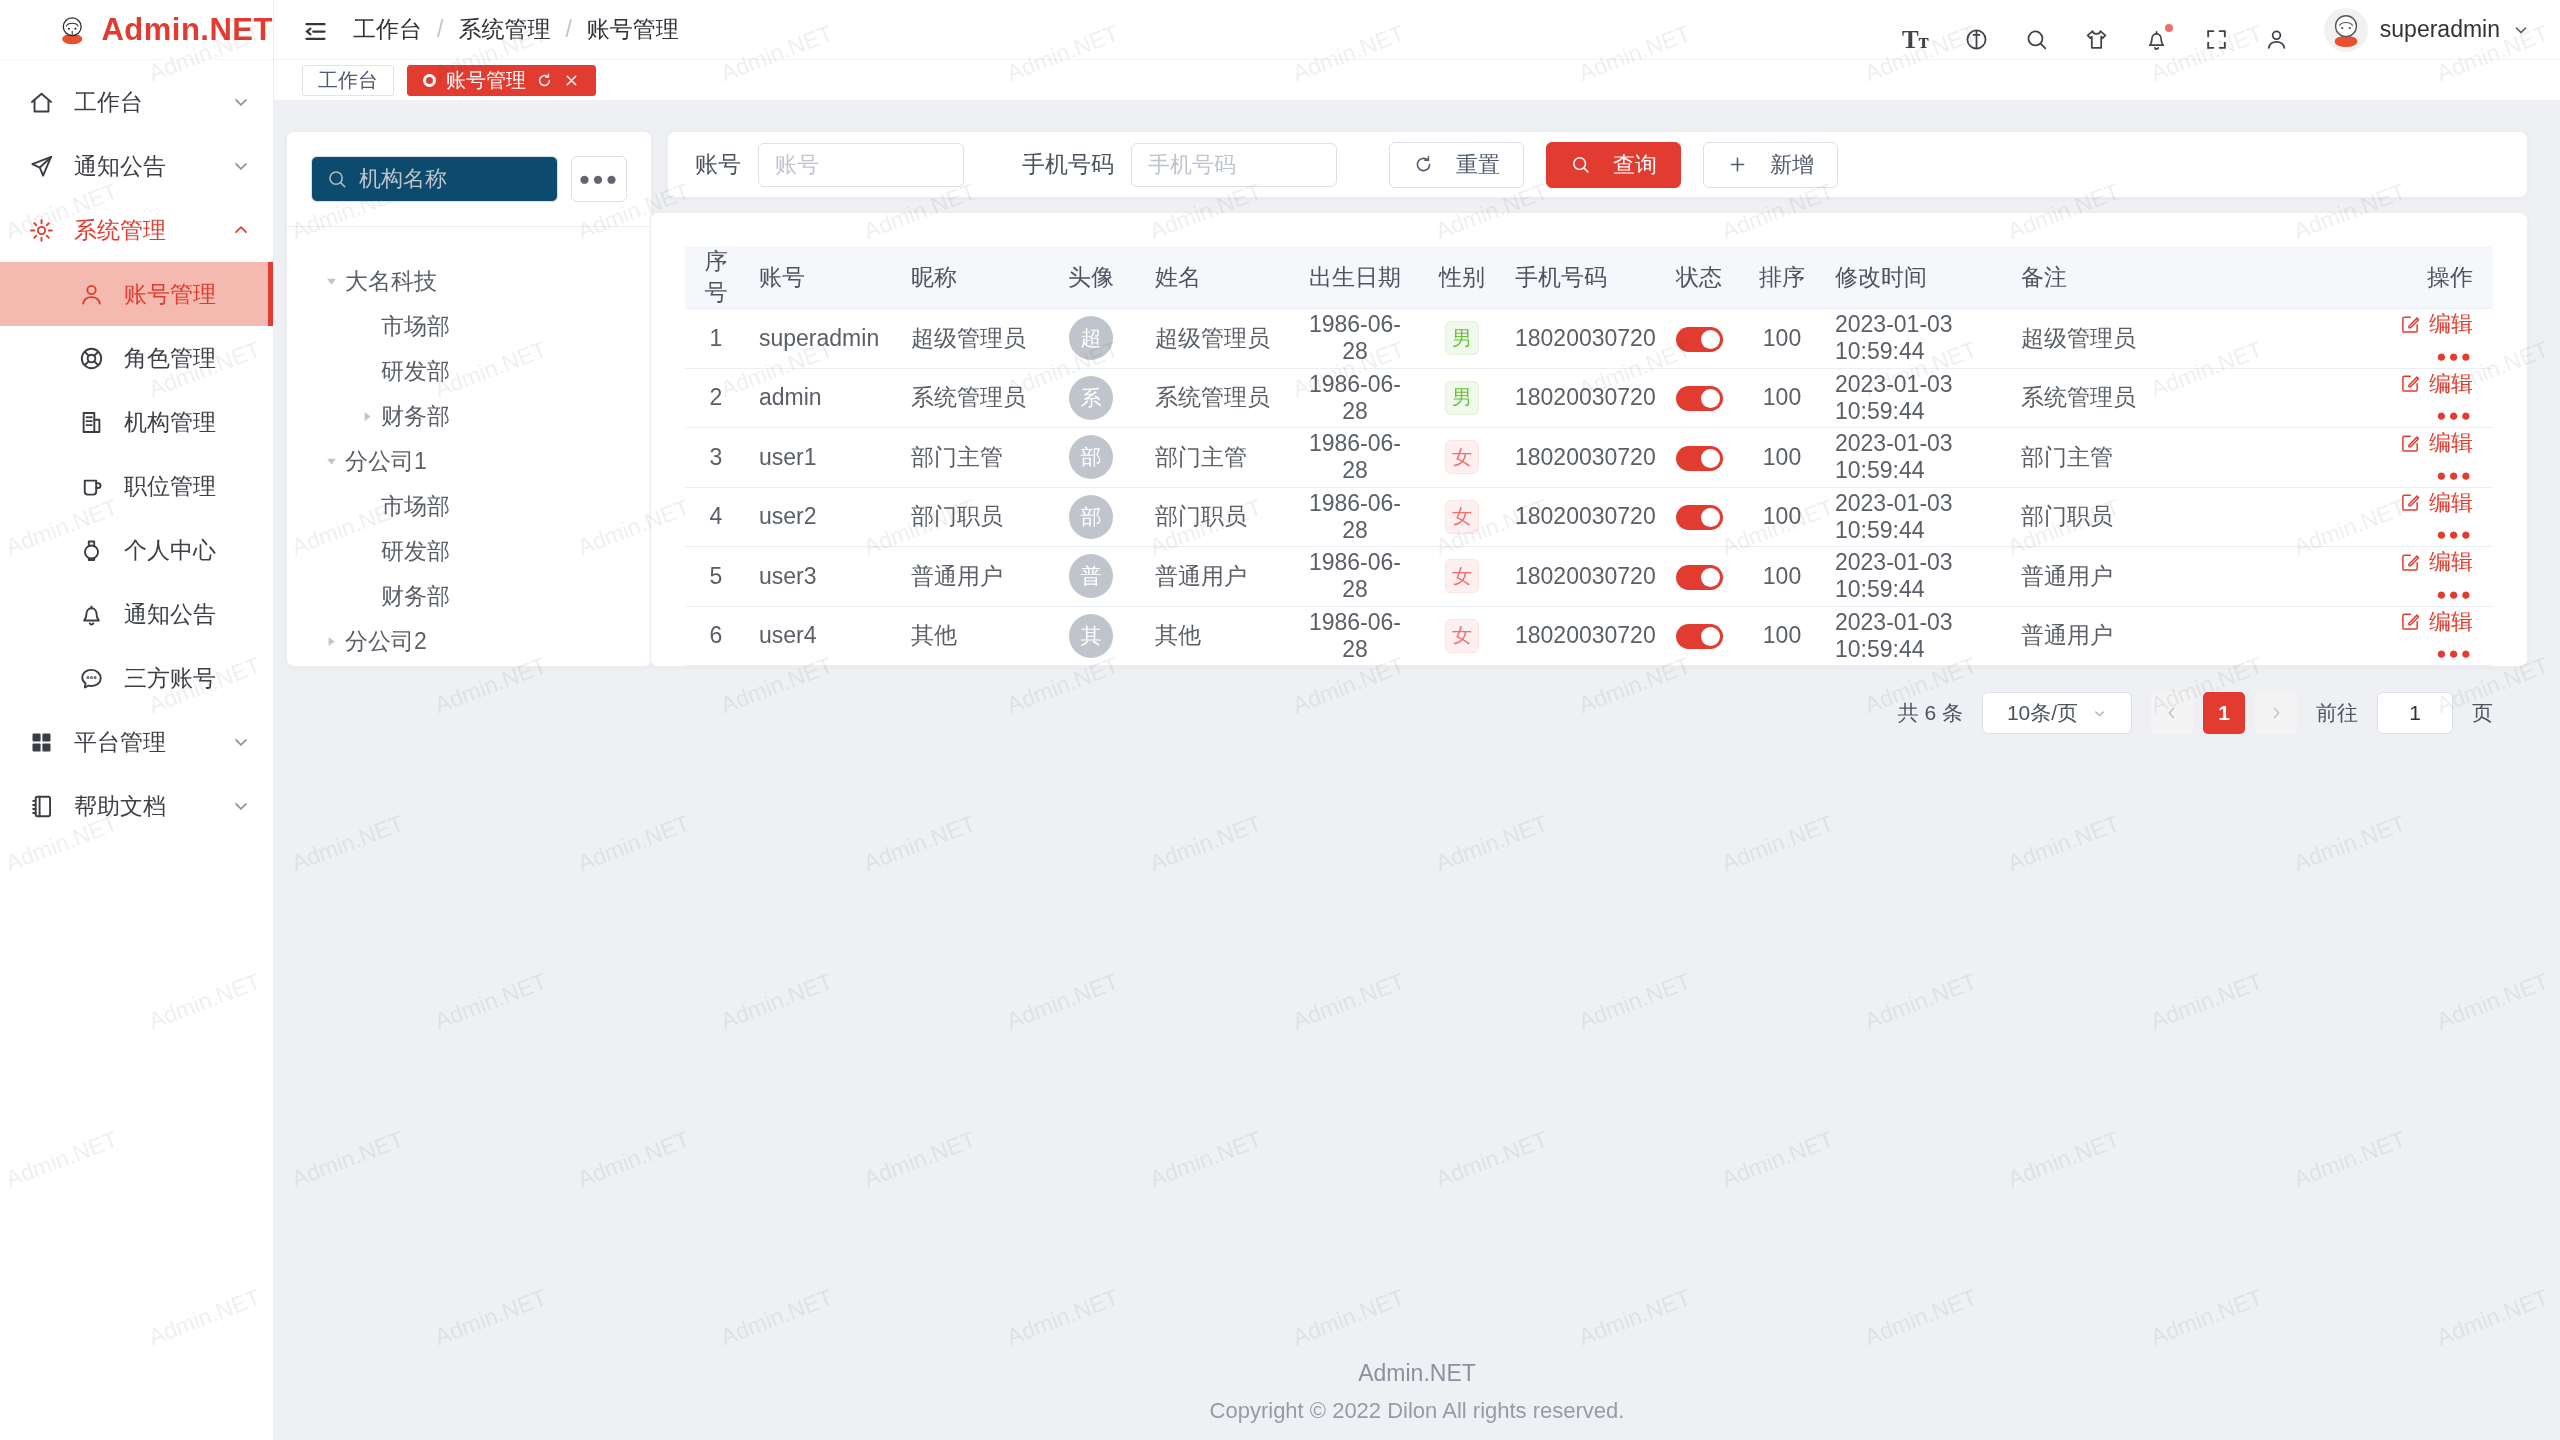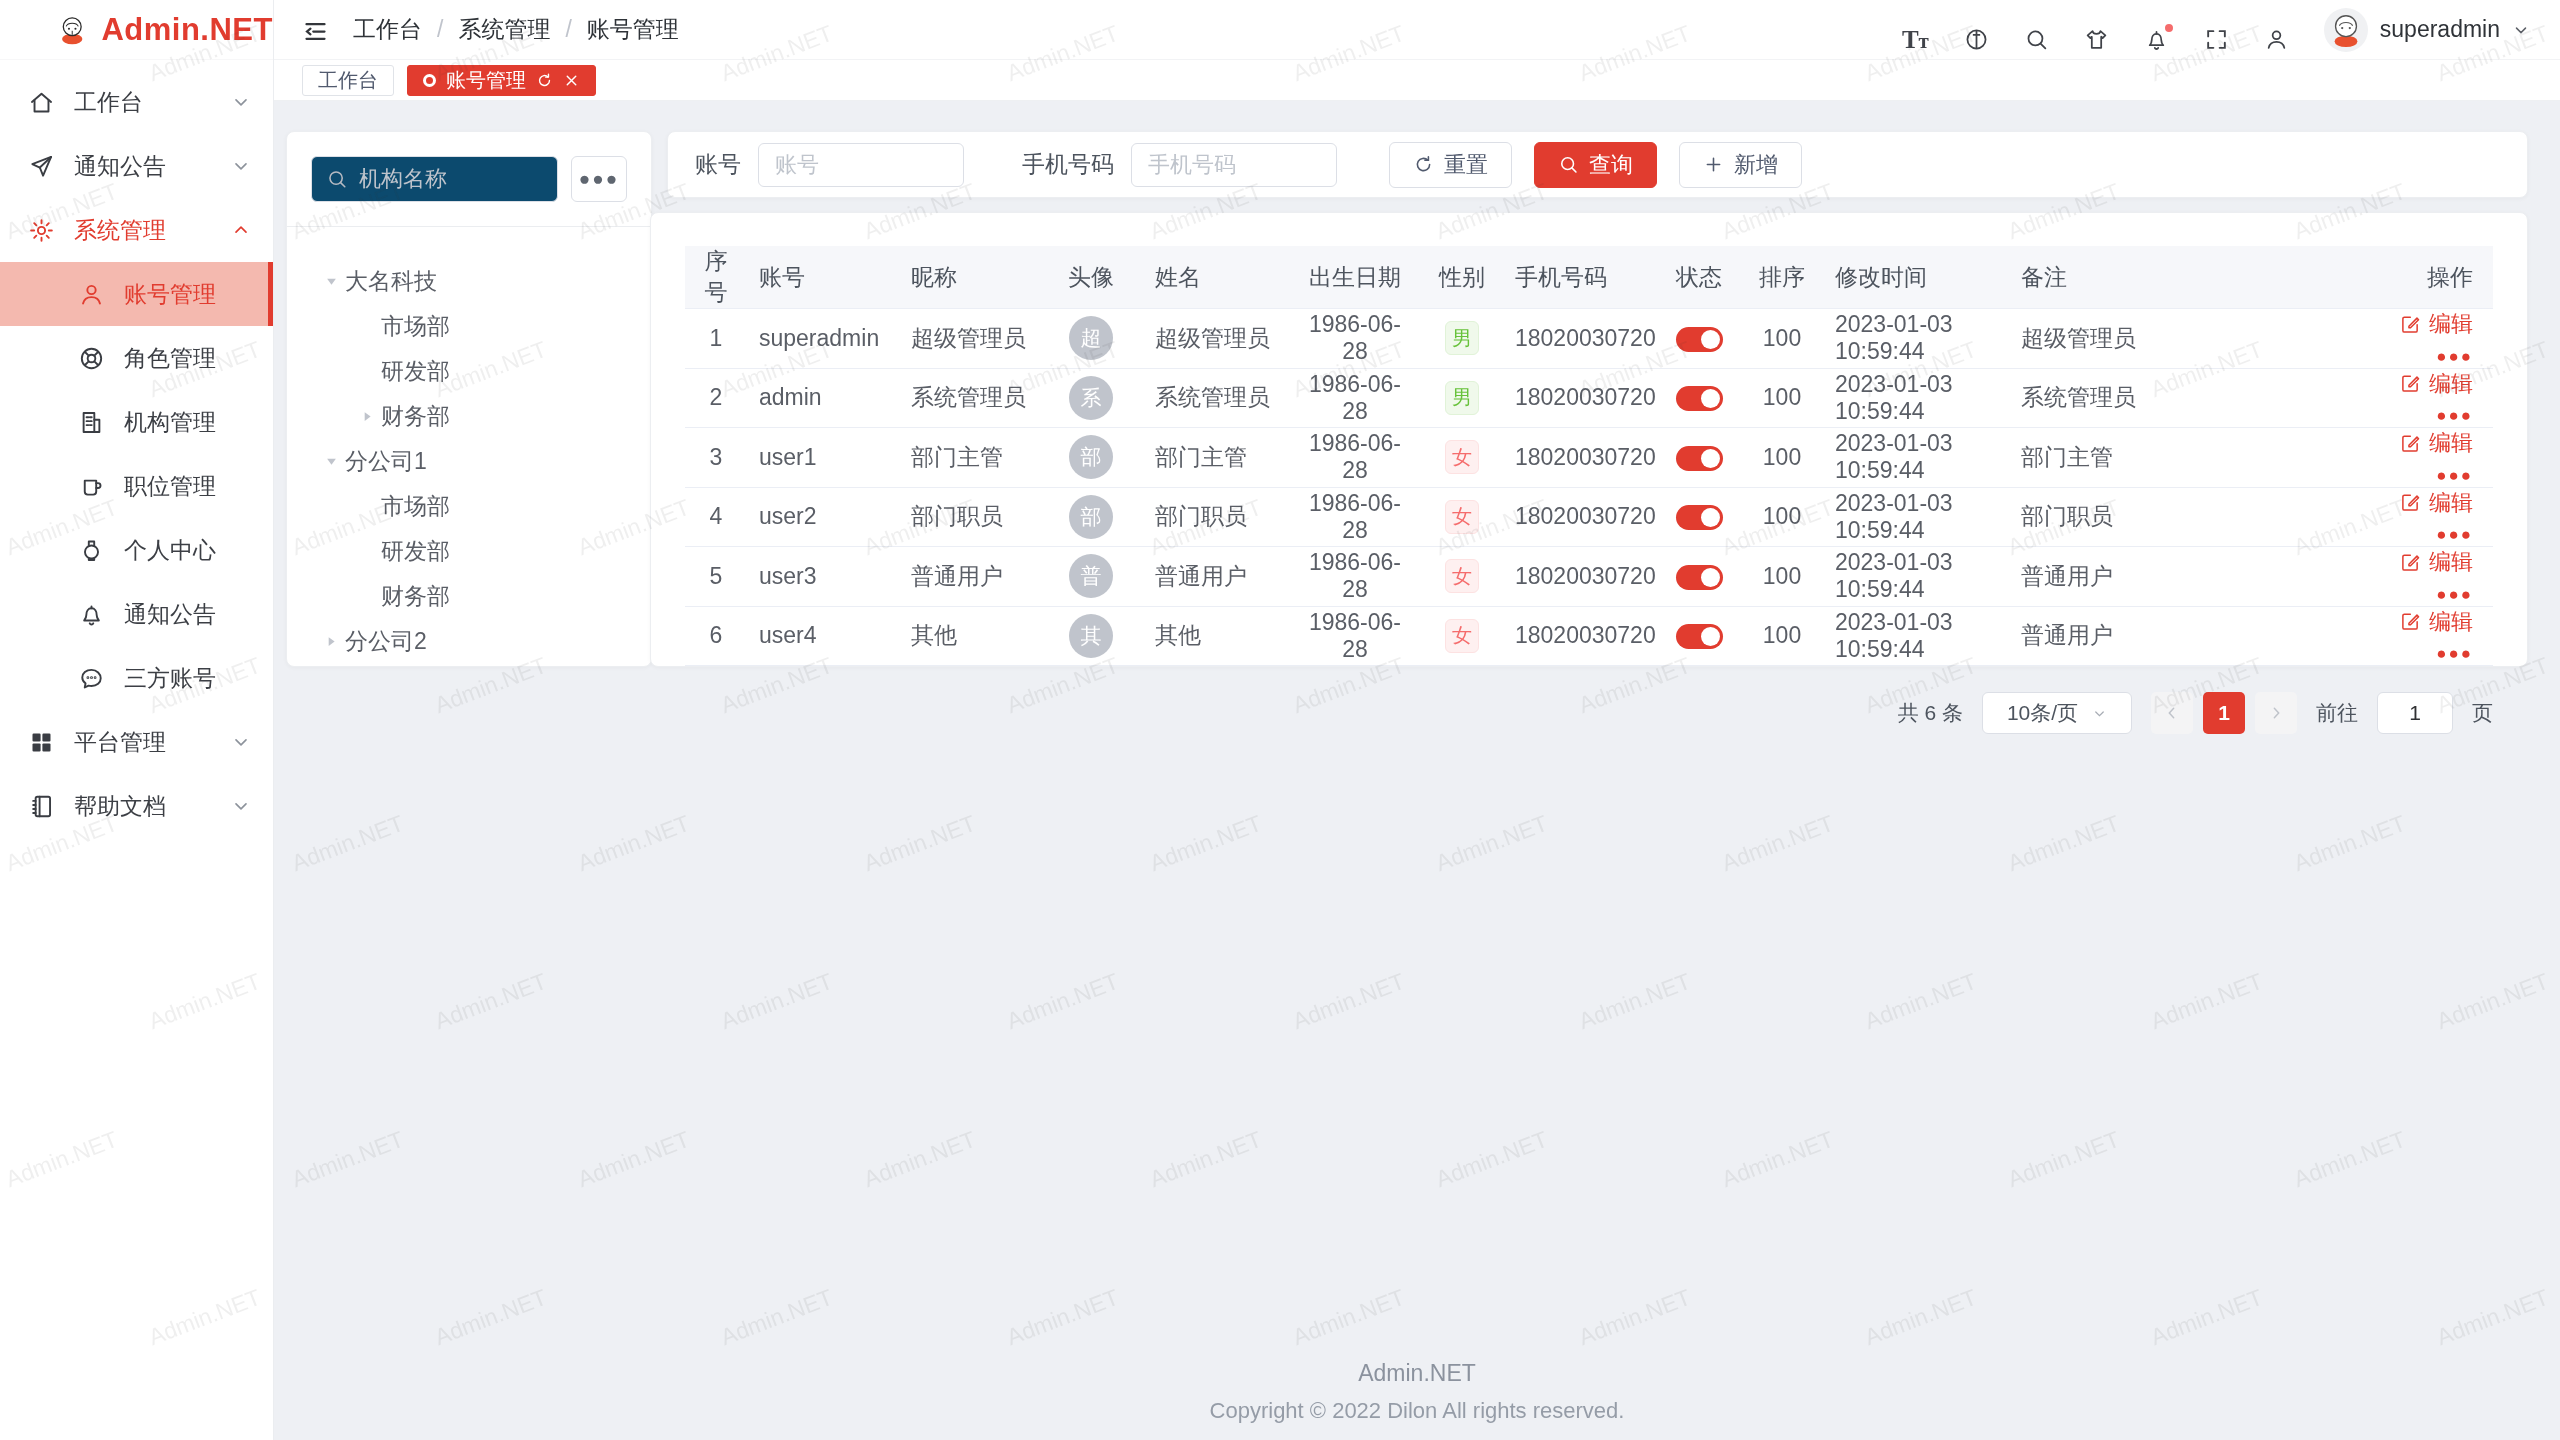--- a/index.html
+++ b/index.html
@@ -64,21 +64,21 @@
   .tnode.d1{padding-left:42px}
   .caret{width:28px;height:28px;color:#c0c4cc;flex:none;display:flex;align-items:center;justify-content:center}
   .caret svg{width:15px;height:15px}
 
   
   .query-card{position:absolute;left:667px;top:131px;right:32px;height:67px;display:flex;align-items:center;padding:0 27px;z-index:1}
   .q-label{font-size:23px;color:#4d545e;margin-right:17px;white-space:nowrap}
   .q-input{width:206px;height:44px;border:1px solid #dcdfe6;border-radius:6px;padding:0 16px;font-size:22px;color:#303133;background:#fff;outline:none;font-family:inherit}
   .q-input::placeholder{color:#bfc4cc}
   .q-group{display:flex;align-items:center}
-  .btn{height:46px;display:inline-flex;align-items:center;gap:10px;padding:0 23px;border-radius:6px;font-size:22px;border:1px solid #dcdfe6;background:#fff;color:#515a6e;cursor:pointer;font-family:inherit}
+  .btn{height:46px;display:inline-flex;align-items:center;gap:22px;padding:0 23px;border-radius:6px;font-size:22px;border:1px solid #dcdfe6;background:#fff;color:#515a6e;cursor:pointer;font-family:inherit}
   .btn svg{width:21px;height:21px}
   .btn.primary{background:var(--primary);border-color:var(--primary);color:#fff}
 
   
   .table-card{position:absolute;left:650px;top:212px;right:32px;height:455px;padding:33px 34px 0;z-index:1}
   table{width:100%;border-collapse:collapse;table-layout:fixed}
   thead th{height:47px;background:#f6f7fa;font-weight:400;color:#4d545e;text-align:left;padding:0 12px;border-bottom:1px solid #ebeef5;font-size:23px}
   tbody td{height:53px;border-bottom:1px solid #ebeef5;padding:0 12px;font-size:23px;color:#5a5e66}
   th.center,td.center{text-align:center}
   th.right,td.right{text-align:right;padding-right:20px}

